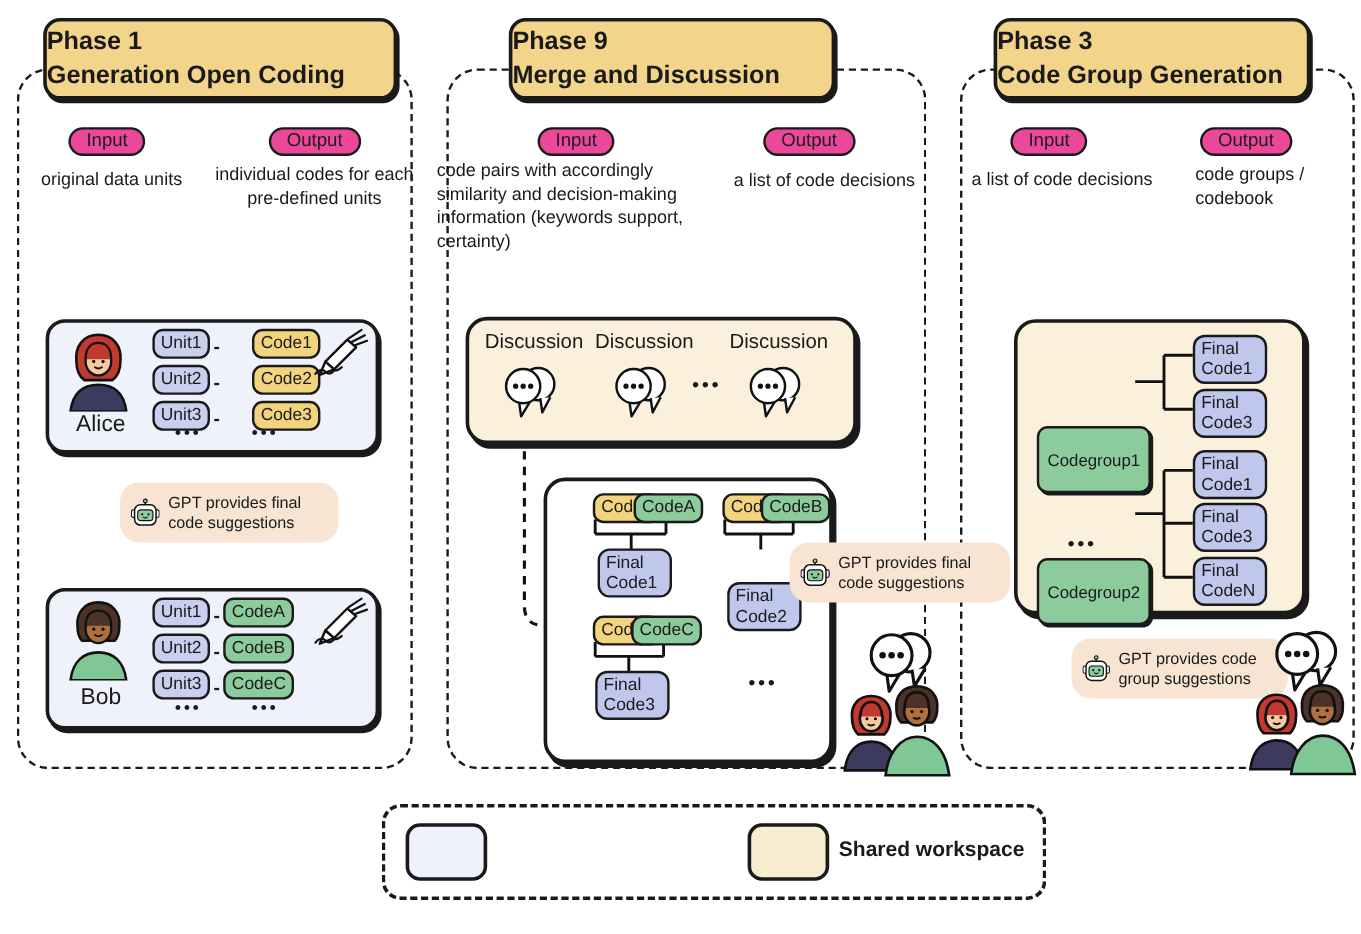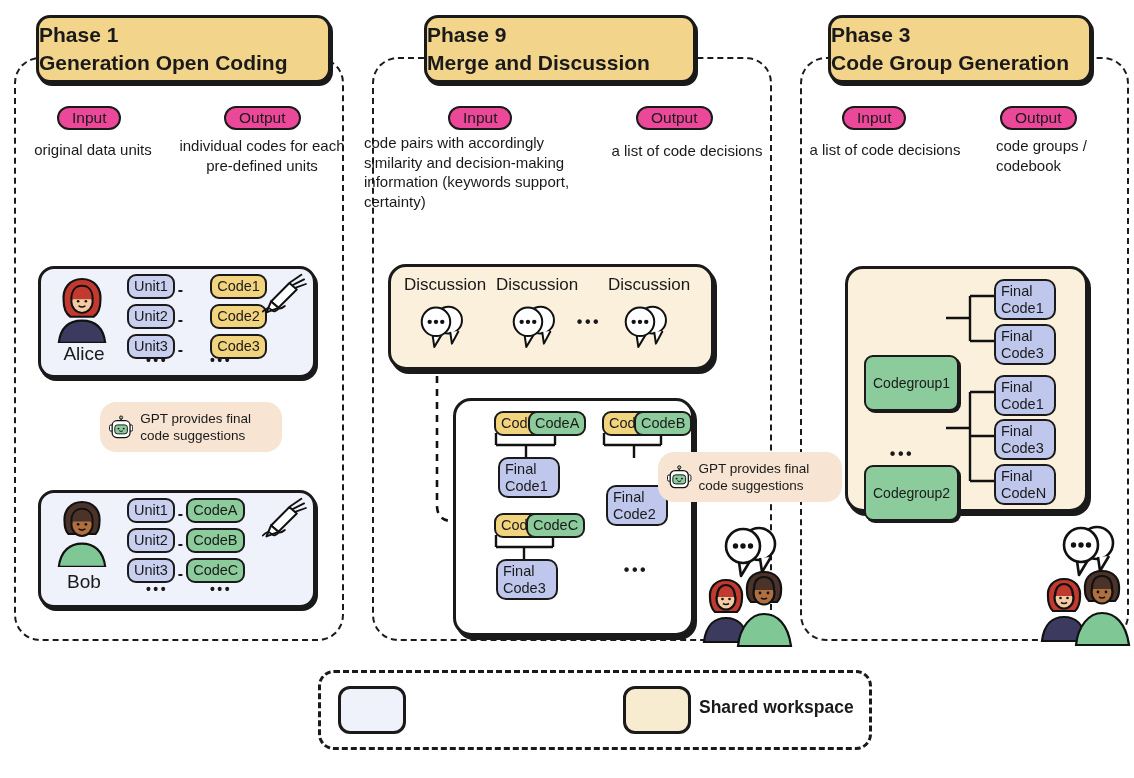--- a/index.html
+++ b/index.html
@@ -282,20 +282,34 @@
     <span class="cg-pill" style="left:16px;top:38px;">Codegroup1</span>
     <div class="final-box" style="left:146px;top:10px;width:48px;">Final Code1</div>
     <div class="final-box" style="left:146px;top:55px;width:48px;">Final Code3</div>
     <span class="cg-pill" style="left:16px;top:148px;">Codegroup2</span>
     <div class="final-box" style="left:146px;top:106px;width:48px;">Final Code1</div>
     <div class="final-box" style="left:146px;top:150px;width:48px;">Final Code3</div>
     <div class="final-box" style="left:146px;top:195px;width:48px;">Final CodeN</div>
     <span class="dots" style="left:28px;top:176px;width:52px;font-size:16px;">•••</span>
   </div>
 
+  <div class="gpt-bubble" style="left:893px;top:532px;width:162px;">
+    <svg width="40" height="40" viewBox="0 0 46 44">
+      <line x1="23" y1="10" x2="23" y2="5" stroke="#111" stroke-width="2.4"></line>
+      <circle cx="23" cy="4" r="3" fill="#8CCB9B" stroke="#111" stroke-width="1.8"></circle>
+      <rect x="1" y="18" width="6" height="12" rx="3" fill="#fff" stroke="#111" stroke-width="1.8"></rect>
+      <rect x="39" y="18" width="6" height="12" rx="3" fill="#fff" stroke="#111" stroke-width="1.8"></rect>
+      <rect x="6" y="10" width="34" height="32" rx="9" fill="#fff" stroke="#111" stroke-width="2.4"></rect>
+      <rect x="11" y="18" width="24" height="17" rx="5" fill="#8CCB9B" stroke="#111" stroke-width="1.8"></rect>
+      <circle cx="18" cy="25" r="1.8" fill="#111"></circle>
+        <circle cx="28" cy="25" r="1.8" fill="#111"></circle>
+      <path d="M20,29.5 q3,2.5 6,0" fill="none" stroke="#111" stroke-width="1.8" stroke-linecap="round"></path>
+    </svg>
+    <span>GPT provides code group suggestions</span>
+  </div>
 
   <svg class="people" style="left:1034px;top:520px;" width="100" height="132" viewBox="0 0 100 130">
     <circle cx="63" cy="22" r="16" fill="#fff" stroke="#111" stroke-width="2.6"></circle>
     <path d="M64,36 L66,50 L75,35" fill="#fff" stroke="#111" stroke-width="2.6" stroke-linejoin="round"></path>
     <path d="M43,40 L45,54 L54,39" fill="#fff" stroke="#111" stroke-width="2.6" stroke-linejoin="round"></path>
     <circle cx="47" cy="24" r="17" fill="#fff" stroke="#111" stroke-width="2.6"></circle>
     <circle cx="39.5" cy="24" r="2.7" fill="#111"></circle>
       <circle cx="47" cy="24" r="2.7" fill="#111"></circle>
       <circle cx="54.5" cy="24" r="2.7" fill="#111"></circle>
     <g stroke="#111" stroke-width="2.2">

